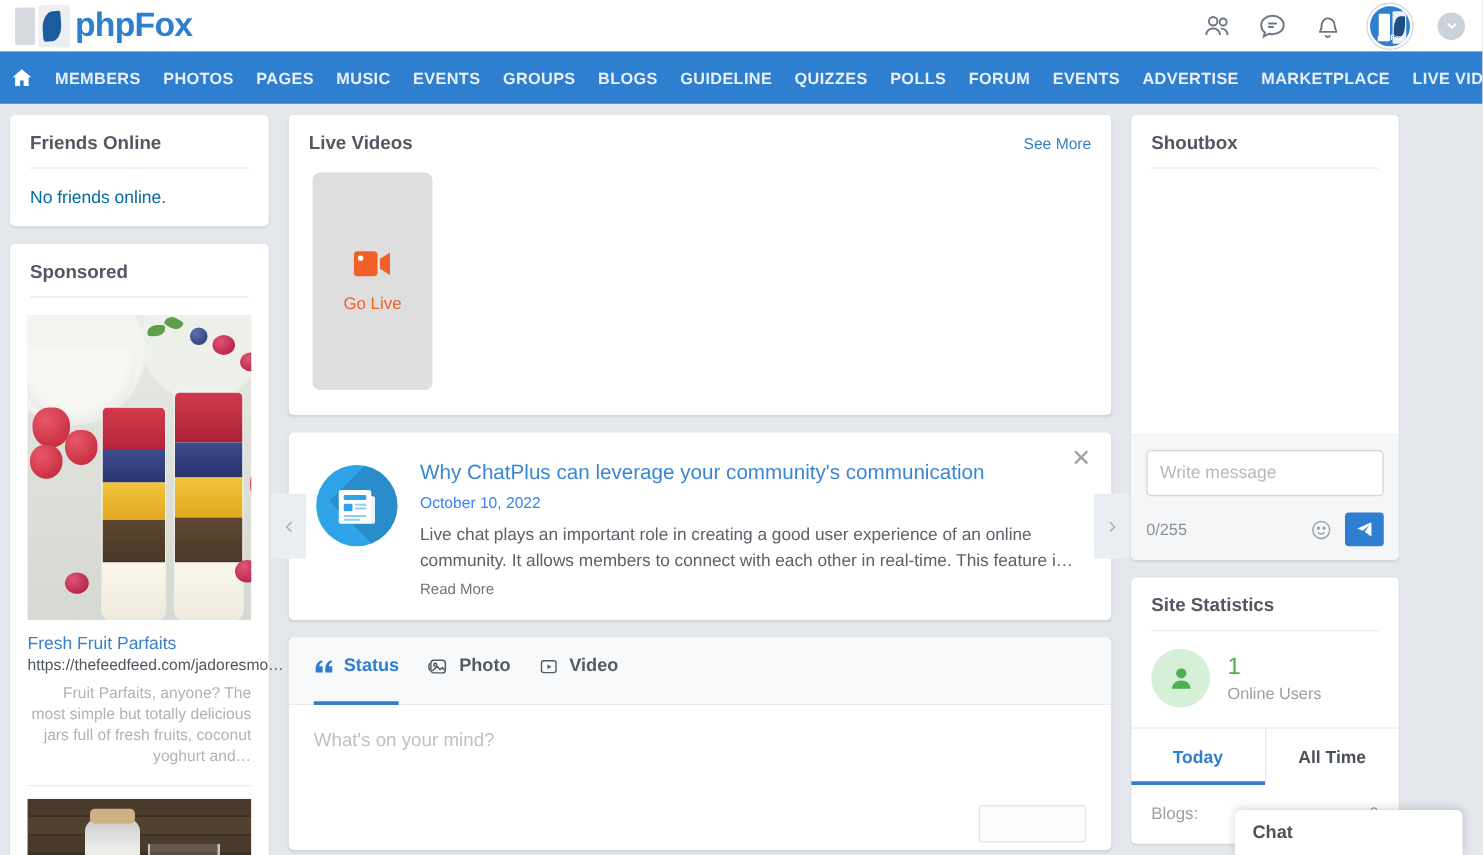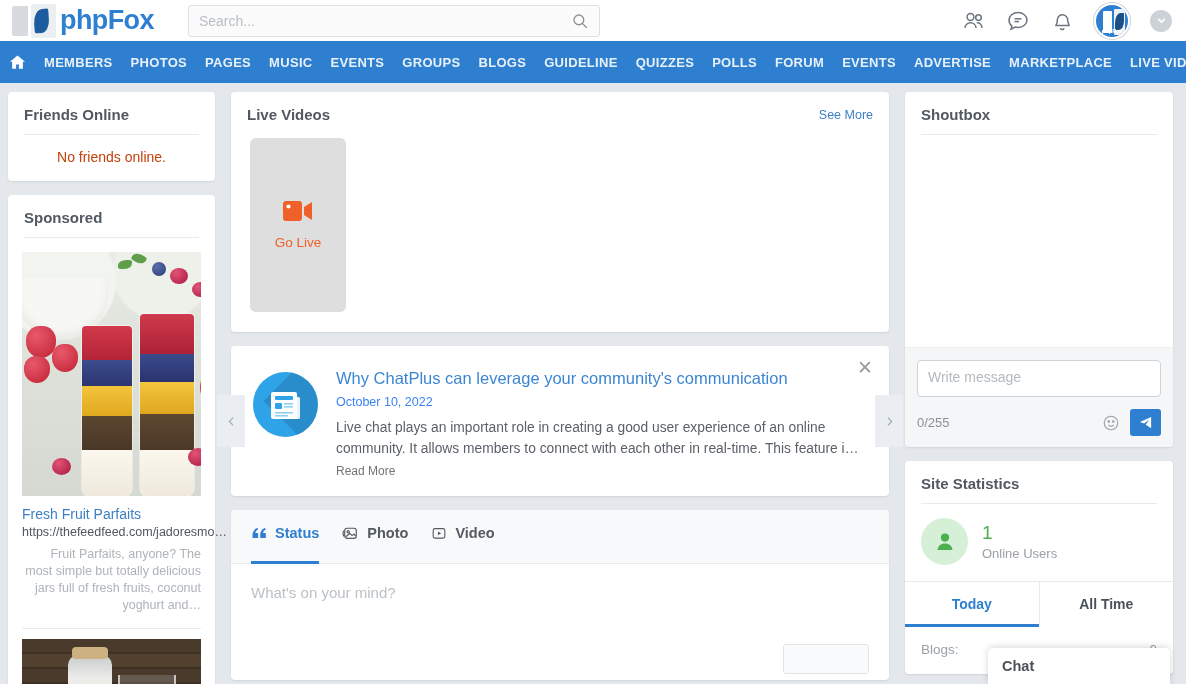--- a/index.html
+++ b/index.html
@@ -94,36 +94,36 @@
   .nav-item {
     color: #e8f0f9; font-size: 13px; font-weight: bold;
     letter-spacing: 0.3px; padding: 0 9px; cursor: pointer;
     white-space: nowrap;
   }
 
   
   .page { display: flex; padding: 9px 8px 0 8px; gap: 16px; height: 601px; }
   .col-left  { width: 207px; flex-shrink: 0; }
   .col-mid   { width: 658px; flex-shrink: 0; }
-  .col-right { width: 268px; flex-shrink: 0; }
+  .col-right { width: 214px; flex-shrink: 0; }
 
   .card {
     background: #ffffff; border-radius: 4px;
     box-shadow: 0 1px 2px rgba(0,0,0,0.09);
     margin-bottom: 14px;
   }
   .card-title {
     font-size: 15px; font-weight: bold; color: #515862;
     padding: 14px 16px 11px 16px;
   }
   .card-divider { height: 1px; background: #e8eaed; margin: 0 16px; }
   .card-body { padding: 14px 16px 16px 16px; font-size: 14px; color: #4c5259; }
 
   
-  .no-friends { font-size: 14px; color: #c2410c; text-align: center; }
+  .no-friends { font-size: 14px; color: #0369a1; }
 
   
   .spon-img { width: 100%; height: 244px; position: relative; overflow: hidden; }
   .spon-img2 { width: 100%; height: 66px; position: relative; overflow: hidden; }
   .spon-link {
     color: #3b7fc4; font-size: 14px; margin: 10px 0 3px 0; cursor: pointer;
   }
   .spon-url { color: #50565d; font-size: 12.5px; margin-bottom: 7px; }
   .spon-desc { color: #aeb3b9; font-size: 12.5px; line-height: 17px; text-align: right; }
   .spon-sep { height: 1px; background: #e8eaed; margin: 14px 0 10px 0; }
@@ -316,27 +316,20 @@
 <div class="header">
   <div class="logo-wrap">
     <div class="logo-mark">
       <div class="lm-a"></div>
         <div class="lm-b"></div>
         <div class="lm-c"></div>
     </div>
     <div class="logo-text">phpFox</div>
   </div>
 
-  <div class="search-box">
-    <input type="text" placeholder="Search..." style="">
-    <svg class="hdr-icon" style="width:18px;height:18px" viewBox="0 0 24 24" fill="none" stroke="#8a9199" stroke-width="1.8">
-      <circle cx="10.5" cy="10.5" r="6.5"></circle>
-        <line x1="15.5" y1="15.5" x2="21" y2="21"></line>
-    </svg>
-  </div>
 
   <div class="hdr-right">
     <svg class="hdr-icon" viewBox="0 0 24 24" fill="none" stroke="#6d7580" stroke-width="1.5">
       <circle cx="8.5" cy="8" r="3.4"></circle>
       <path d="M3 19c0-3.1 2.5-5.3 5.5-5.3S14 15.9 14 19"></path>
       <circle cx="16.5" cy="8.6" r="2.8"></circle>
       <path d="M14.8 13.9c2.6-.3 5.2 1.6 5.2 5.1"></path>
     </svg>
     <svg class="hdr-icon" viewBox="0 0 24 24" fill="none" stroke="#6d7580" stroke-width="1.5">
       <path d="M12 3.6c5 0 9 3.3 9 7.4s-4 7.4-9 7.4c-1 0-2-.1-2.9-.4L5 20.2l.9-3.1C4.1 15.8 3 13.6 3 11c0-4.1 4-7.4 9-7.4z"></path>

